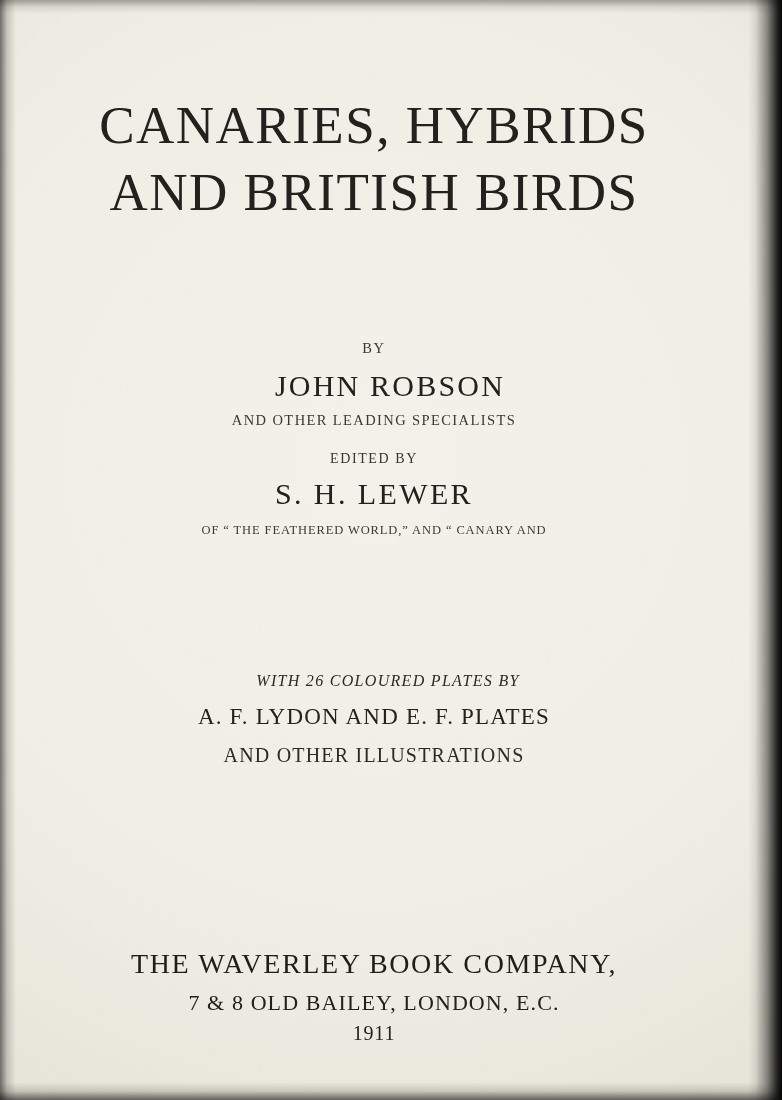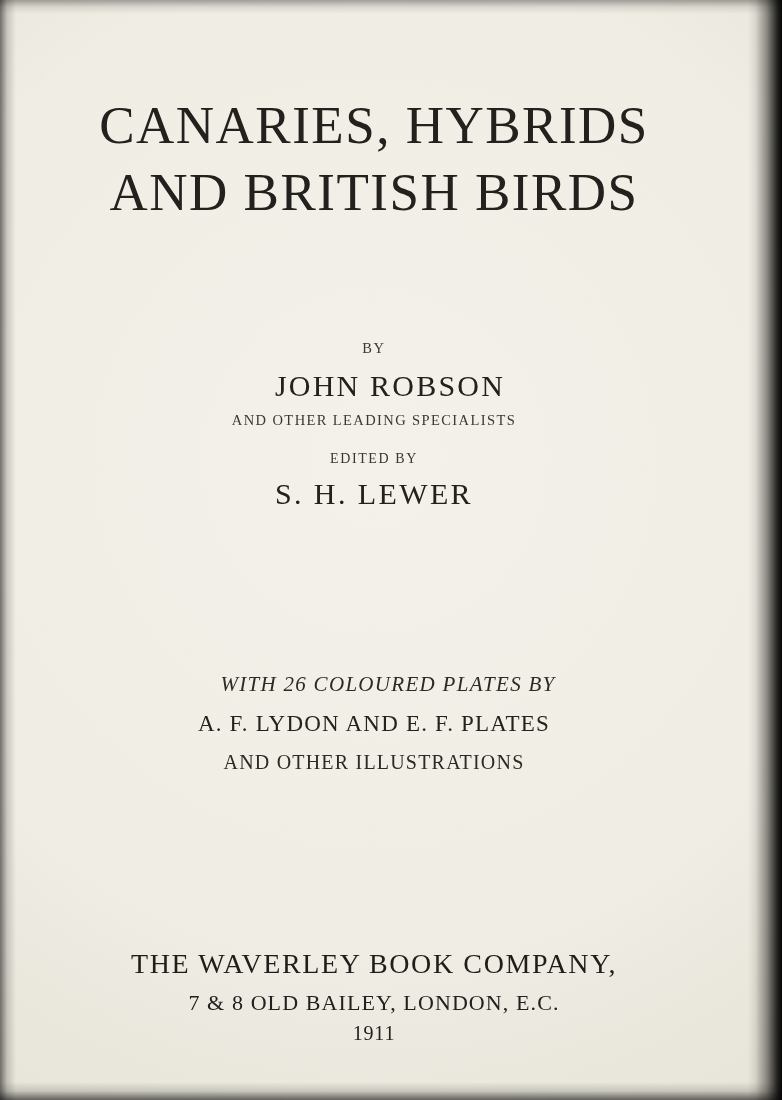--- a/index.html
+++ b/index.html
@@ -152,21 +152,21 @@
   }
 
   
   .plates-block {
     position: absolute;
     left: 0;
     top: 672px;
     width: 748px;
   }
   .plates-1 {
-    font-size: 21px;
+    font-size: 16px;
     font-style: italic;
     letter-spacing: 1.3px;
     color: #2d2a26;
     padding-left: 28px;
   }
   .plates-2 {
     font-size: 23px;
     letter-spacing: 1.2px;
     margin-top: 14px;
     color: #24221f;
@@ -230,20 +230,21 @@
       <div class="title-line">AND BRITISH BIRDS</div>
     </div>
 
     <div class="by-block">
       <div class="tiny-caps">BY</div>
       <div class="author-name">JOHN  ROBSON</div>
       <div class="author-sub">AND OTHER LEADING SPECIALISTS</div>
       <div class="edited-by">EDITED BY</div>
       <div class="editor-name">S. H. LEWER</div>
       <div class="editor-sub">
+        <div>OF “ THE FEATHERED WORLD,” AND “ CANARY AND</div>
       </div>
     </div>
 
     <div class="plates-block">
       <div class="plates-1">WITH 26 COLOURED PLATES BY</div>
       <div class="plates-2">A. F. LYDON AND E. F. PLATES</div>
       <div class="plates-3">AND OTHER ILLUSTRATIONS</div>
     </div>
 
     <div class="imprint-block">

